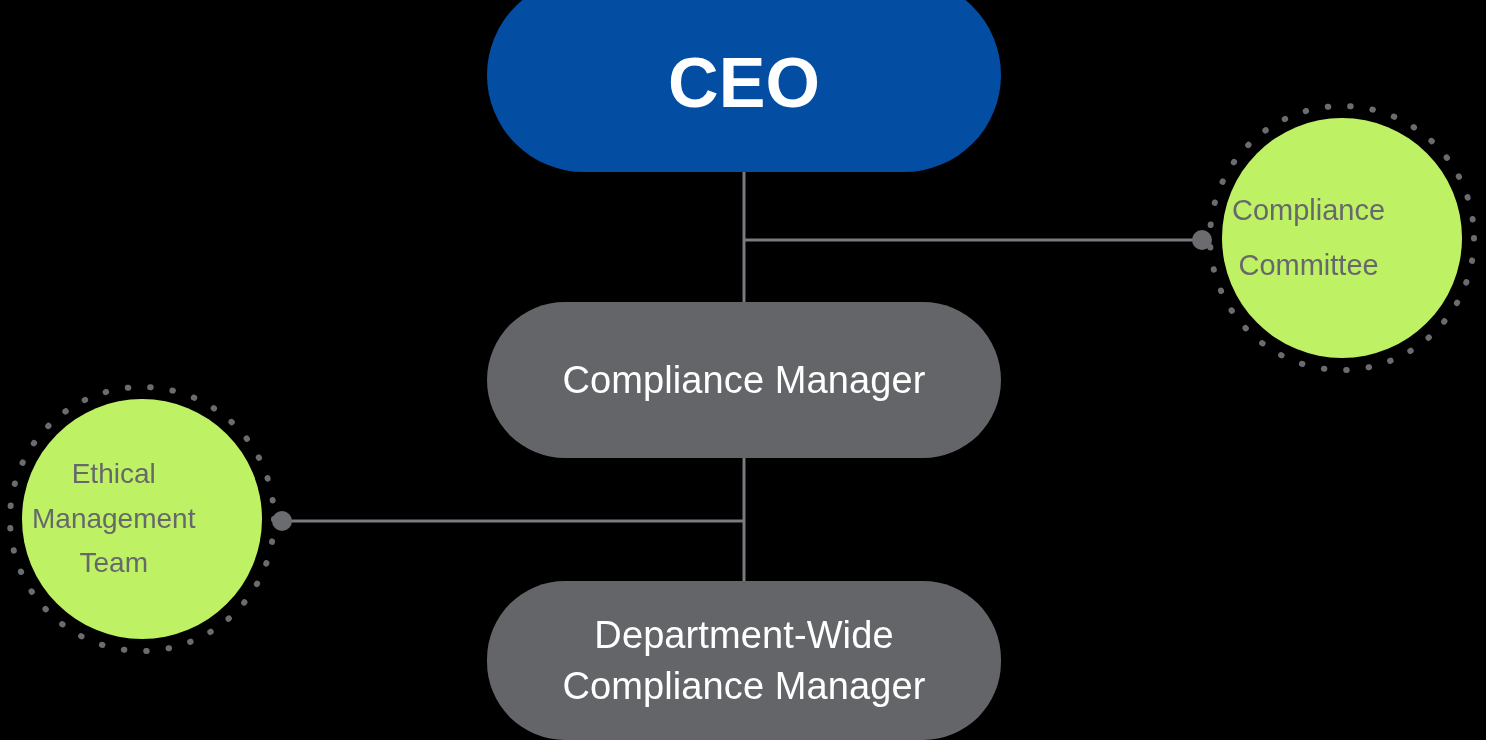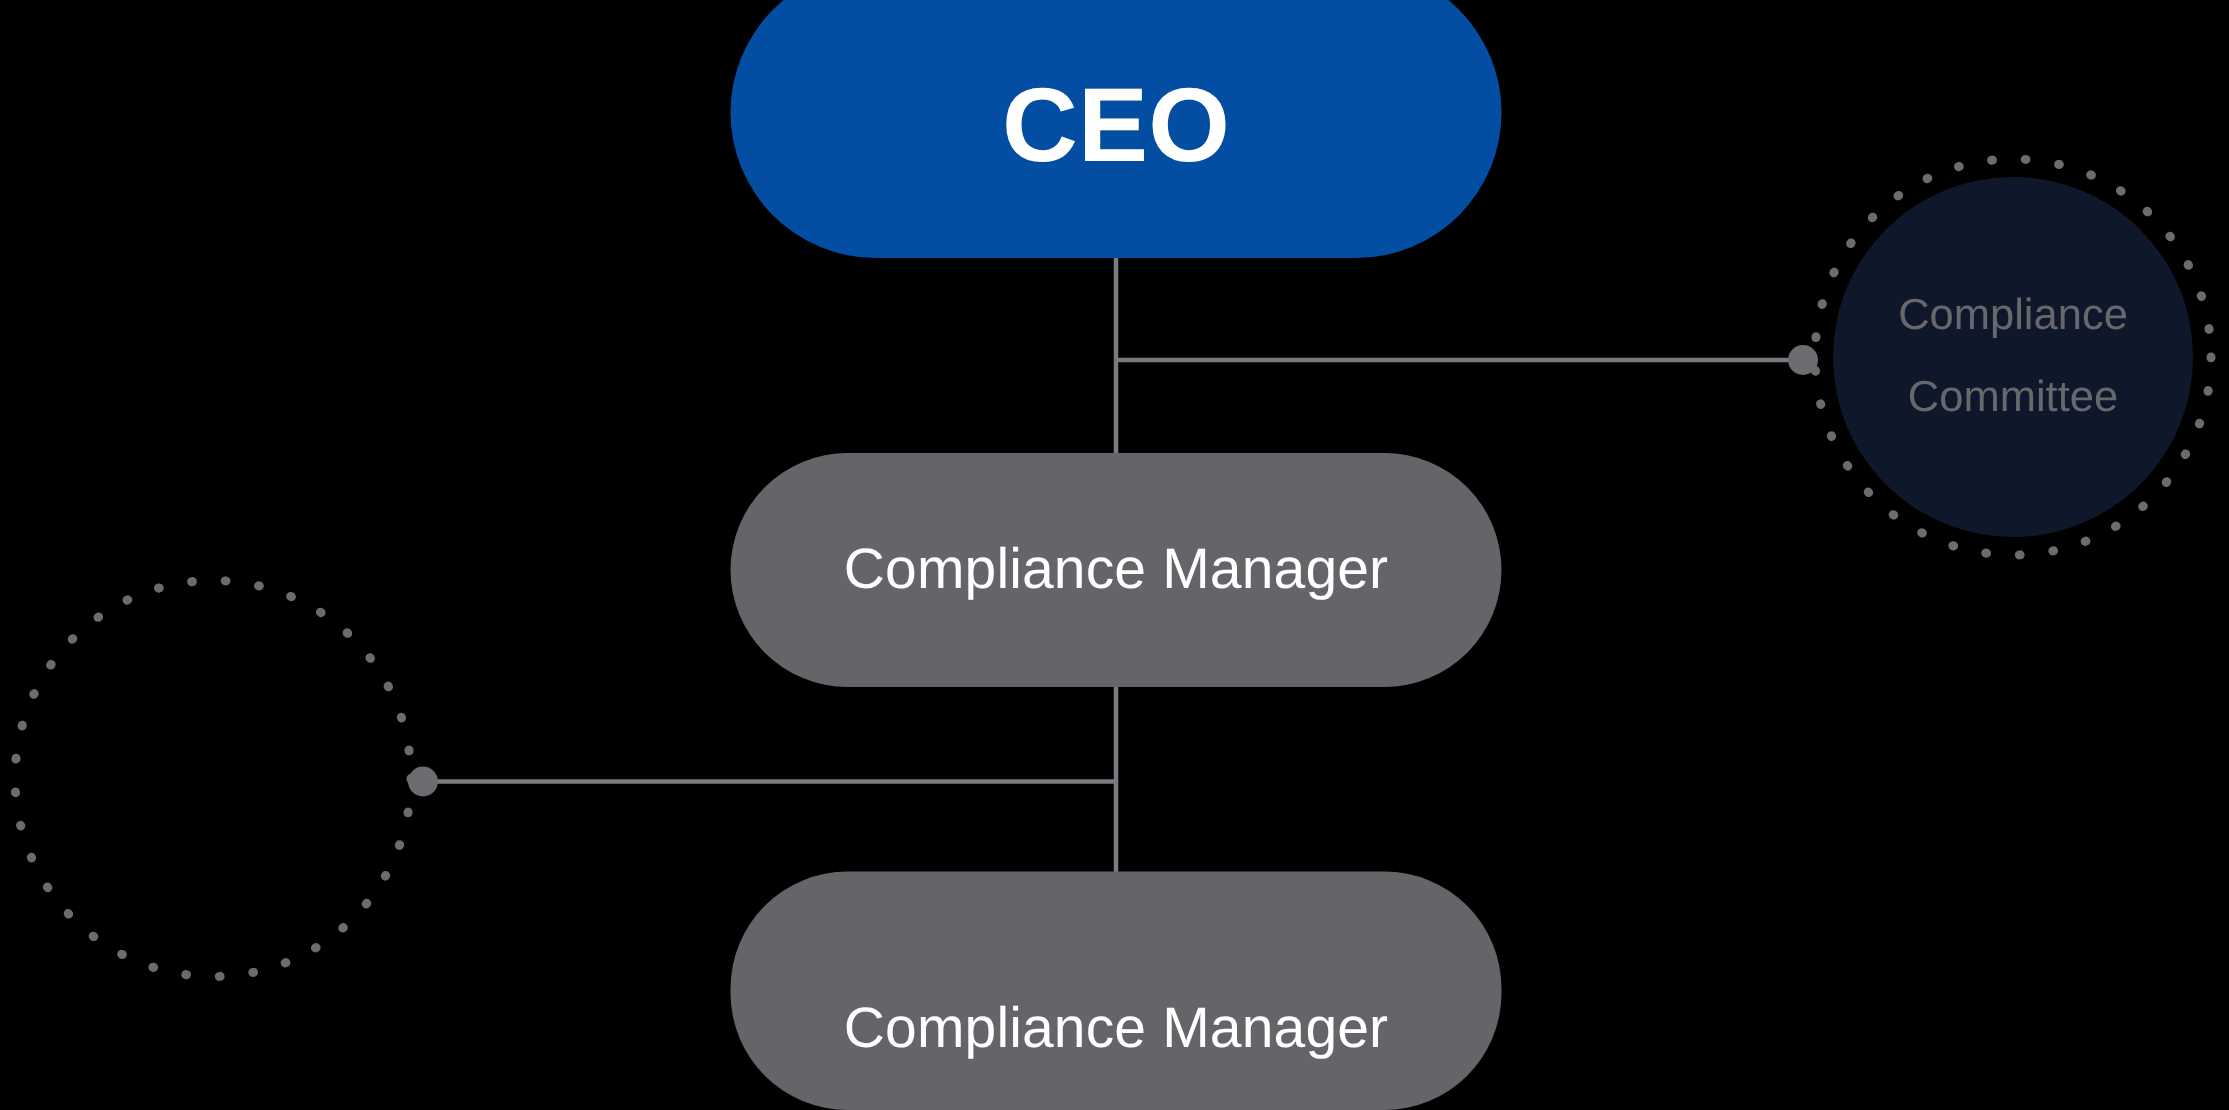--- a/index.html
+++ b/index.html
@@ -100,24 +100,24 @@
     width: 100%;
     height: 100%;
   }
   .node-circle-face {
     position: absolute;
     left: 22px;
     top: 22px;
     width: 240px;
     height: 240px;
     border-radius: 50%;
-    background: #0f172a;
+    background: #bef264;
     display: flex;
     align-items: center;
-    justify-content: center;
+    justify-content: flex-start;
     text-align: center;
     box-sizing: border-box;
   }
   .node-circle-face .circle-label {
     display: block;
     color: #67686c;
     font-size: 29px;
     line-height: 1.9;
     padding: 0 10px;
   }
@@ -175,22 +175,29 @@
   </div>
 
   <div class="node-pill" id="node-compliance-manager">
     <span class="pill-label">Compliance Manager</span>
   </div>
 
   <div class="node-circle-wrap" id="node-ethical-management-team">
     <svg class="node-circle-ring" viewBox="0 0 284 284" xmlns="http://www.w3.org/2000/svg">
       <circle cx="142" cy="142" r="132" fill="none" stroke="#6b6c70" stroke-width="6" stroke-linecap="round" stroke-dasharray="0.5 22"></circle>
     </svg>
+    <div class="node-circle-face">
+      <span class="circle-label">
+        <span>Ethical</span><br>
+        <span>Management</span><br>
+        <span>Team</span>
+      </span>
+    </div>
   </div>
 
   <div class="node-pill" id="node-dept-compliance-manager">
     <span class="pill-label">
-      <br>
+      <span>Department-Wide</span><br>
       <span>Compliance Manager</span>
     </span>
   </div>
 
 </div>
 
 </body></html>

